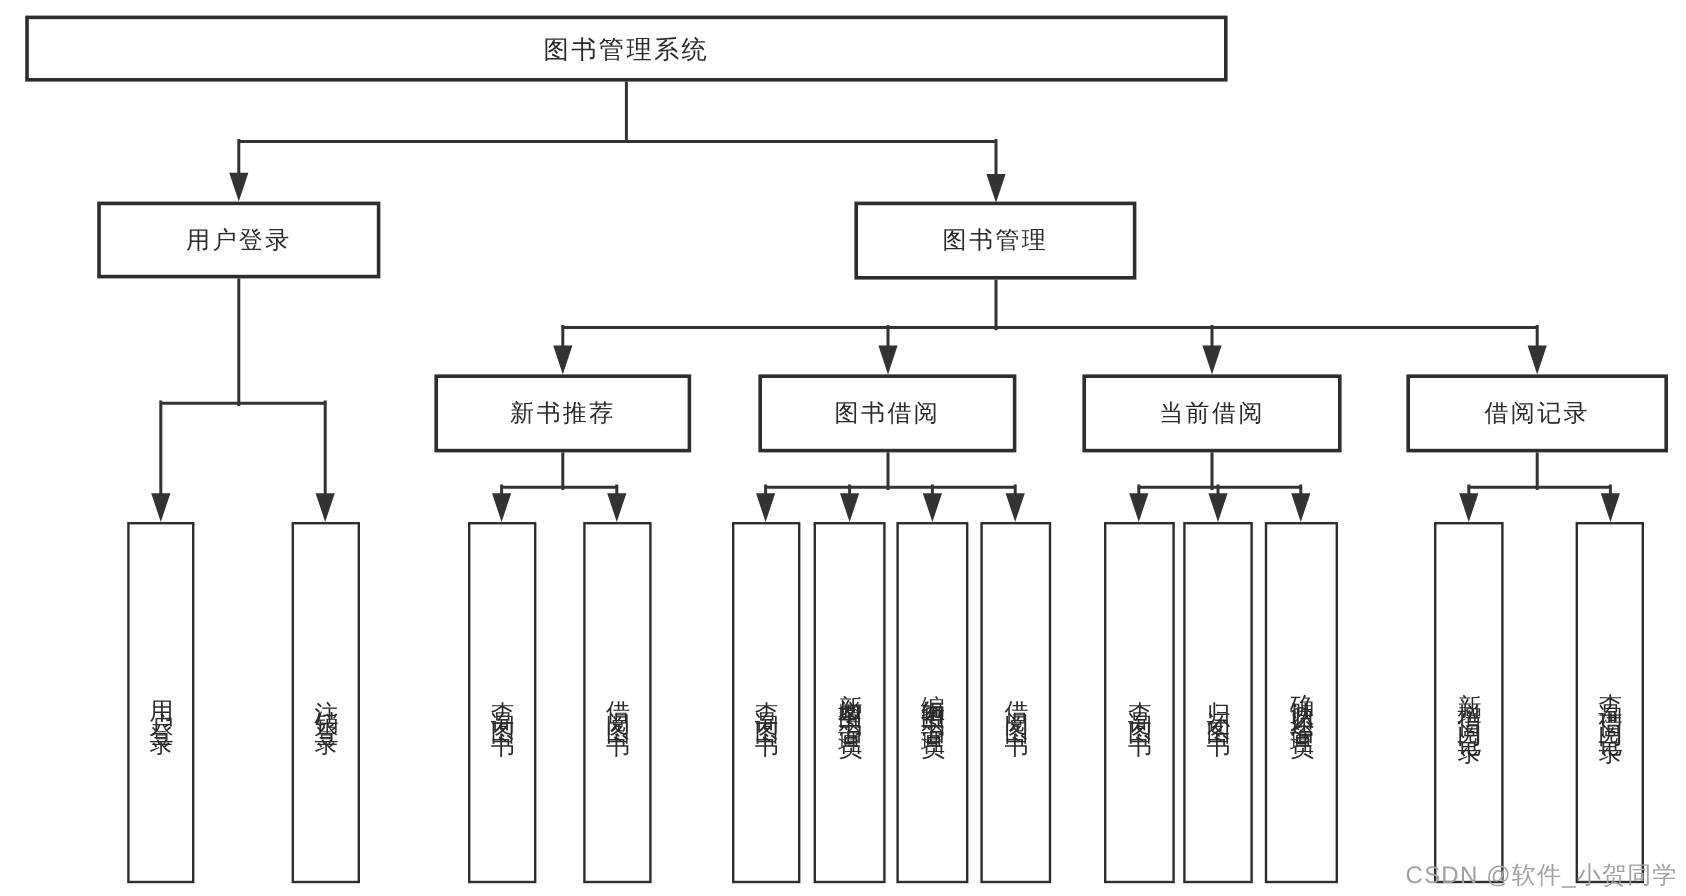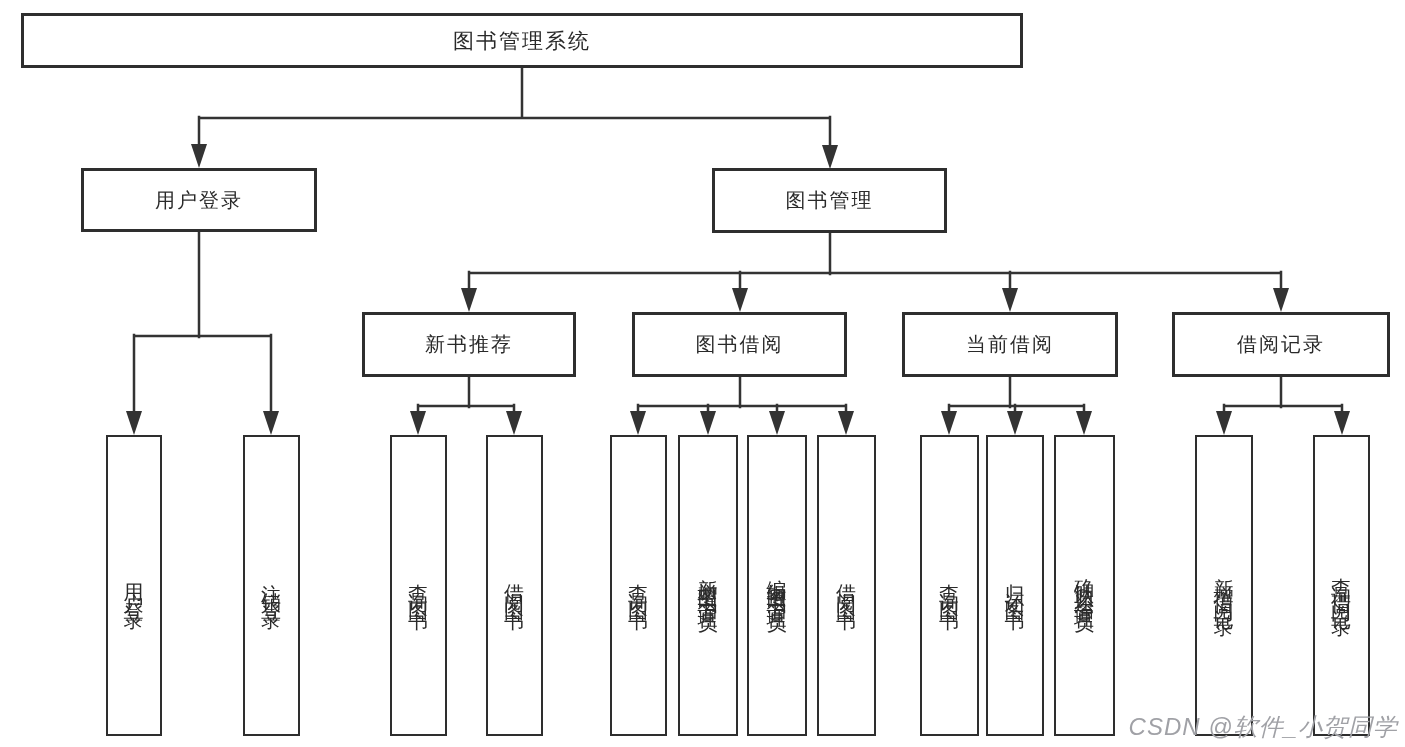--- a/index.html
+++ b/index.html
@@ -40,25 +40,24 @@
     font-size: 20px;
     letter-spacing: 9px;
     line-height: 1;
   }
   .ls-6  { letter-spacing: 8px; }
   .ls-10 { letter-spacing: 5px; }
   .watermark {
     position: absolute;
     right: 7px;
     bottom: 4px;
-    font-size: 24px;
+    font-size: 20px;
     color: #a0a1a6;
     letter-spacing: 1px;
     white-space: nowrap;
-    font-style: italic;
   }
 </style>
 </head>
 <body>
 
 <div class="canvas">
 
   <svg class="connectors" viewBox="0 0 1405 747" xmlns="http://www.w3.org/2000/svg">
     <path fill="none" stroke="#333333" stroke-width="2.5" stroke-linecap="square" d="M522 68 V118
              M199 118 H830

